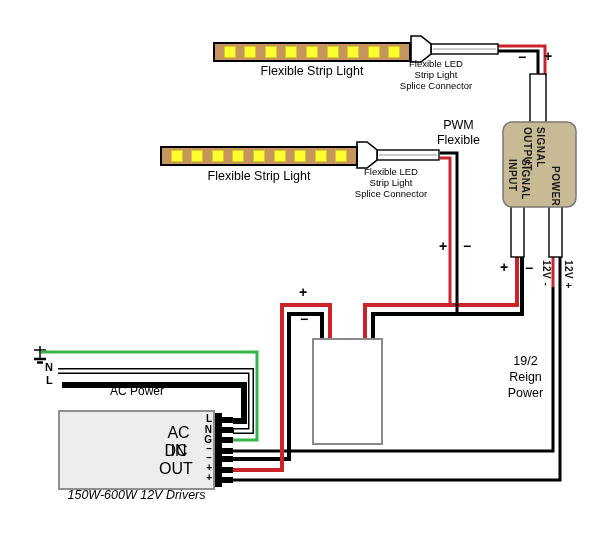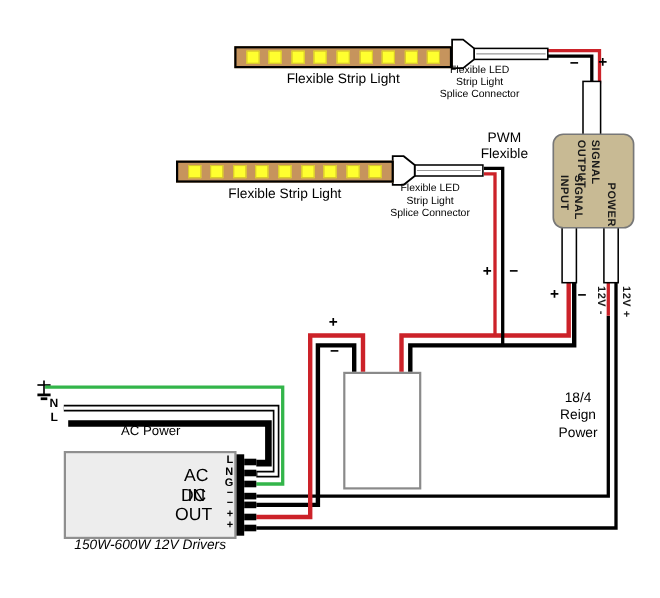--- a/index.html
+++ b/index.html
@@ -129,21 +129,21 @@
 
   <div class="vtext abs" style="left:521px;top:127px;height:82px;">SIGNAL
 OUTPUT</div>
   <div class="vtext abs" style="left:506px;top:159px;height:46px;">SIGNAL
 INPUT</div>
   <div class="vtext abs" style="left:549px;top:166px;height:40px;">POWER</div>
   <div class="vtext abs" style="left:540px;top:260px;height:36px;">12V -</div>
   <div class="vtext abs" style="left:562px;top:260px;height:36px;">12V +</div>
 
   <div class="lbl rt abs" style="left:500px;top:353px;width:51px;line-height:16px;">
-    <div>18/4</div>
+    <div>19/2</div>
     <div>Reign</div>
     <div>Power</div>
   </div>
 
 
   <div class="lbl abs" style="left:110px;top:384px;font-size:12px;text-align:right;">AC Power</div>
   <div class="abs" style="left:45px;top:361px;font-size:11px;font-weight:bold;z-index:3;">N</div>
   <div class="abs" style="left:46px;top:374px;font-size:11px;font-weight:bold;z-index:3;">L</div>
 
   <div class="iolbl rt abs" style="left:160px;top:424px;width:37px;">AC IN</div>

